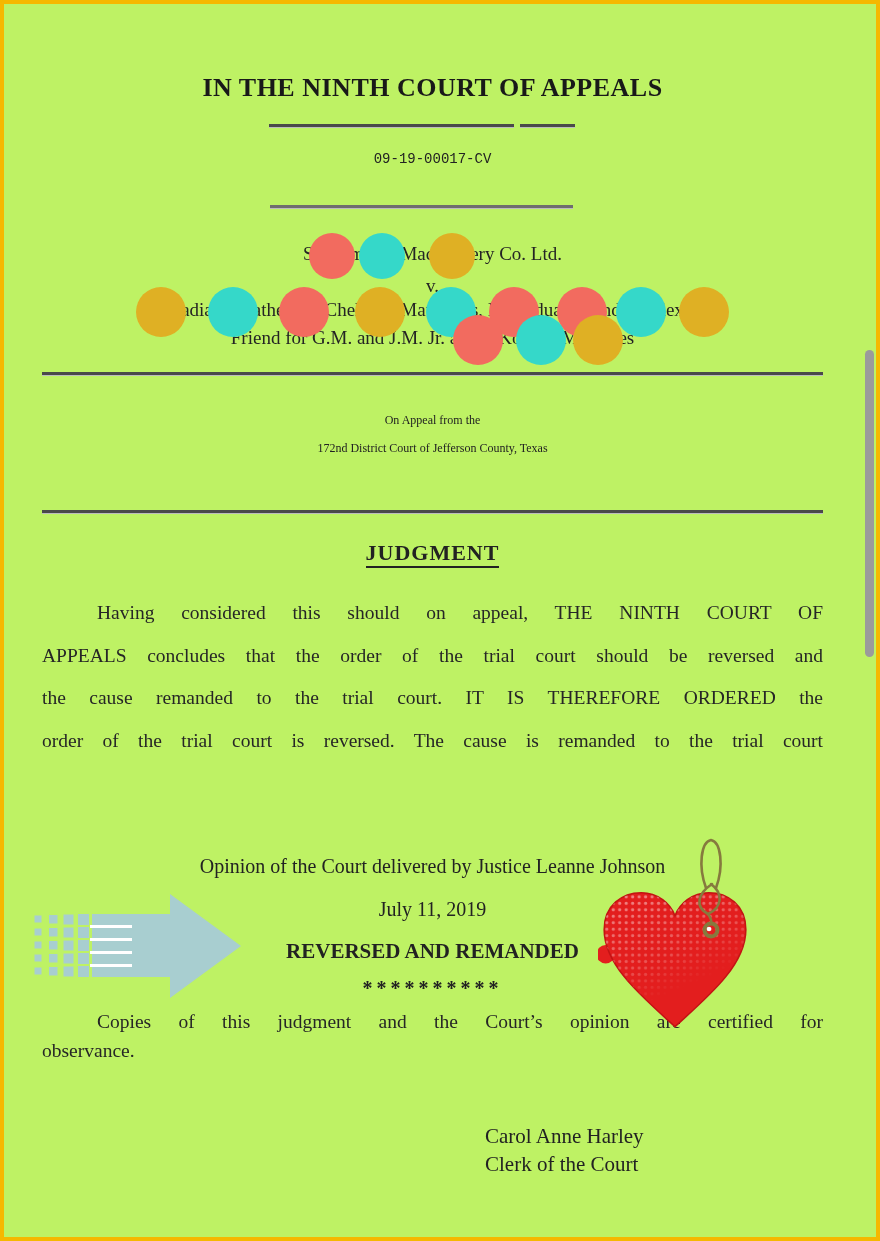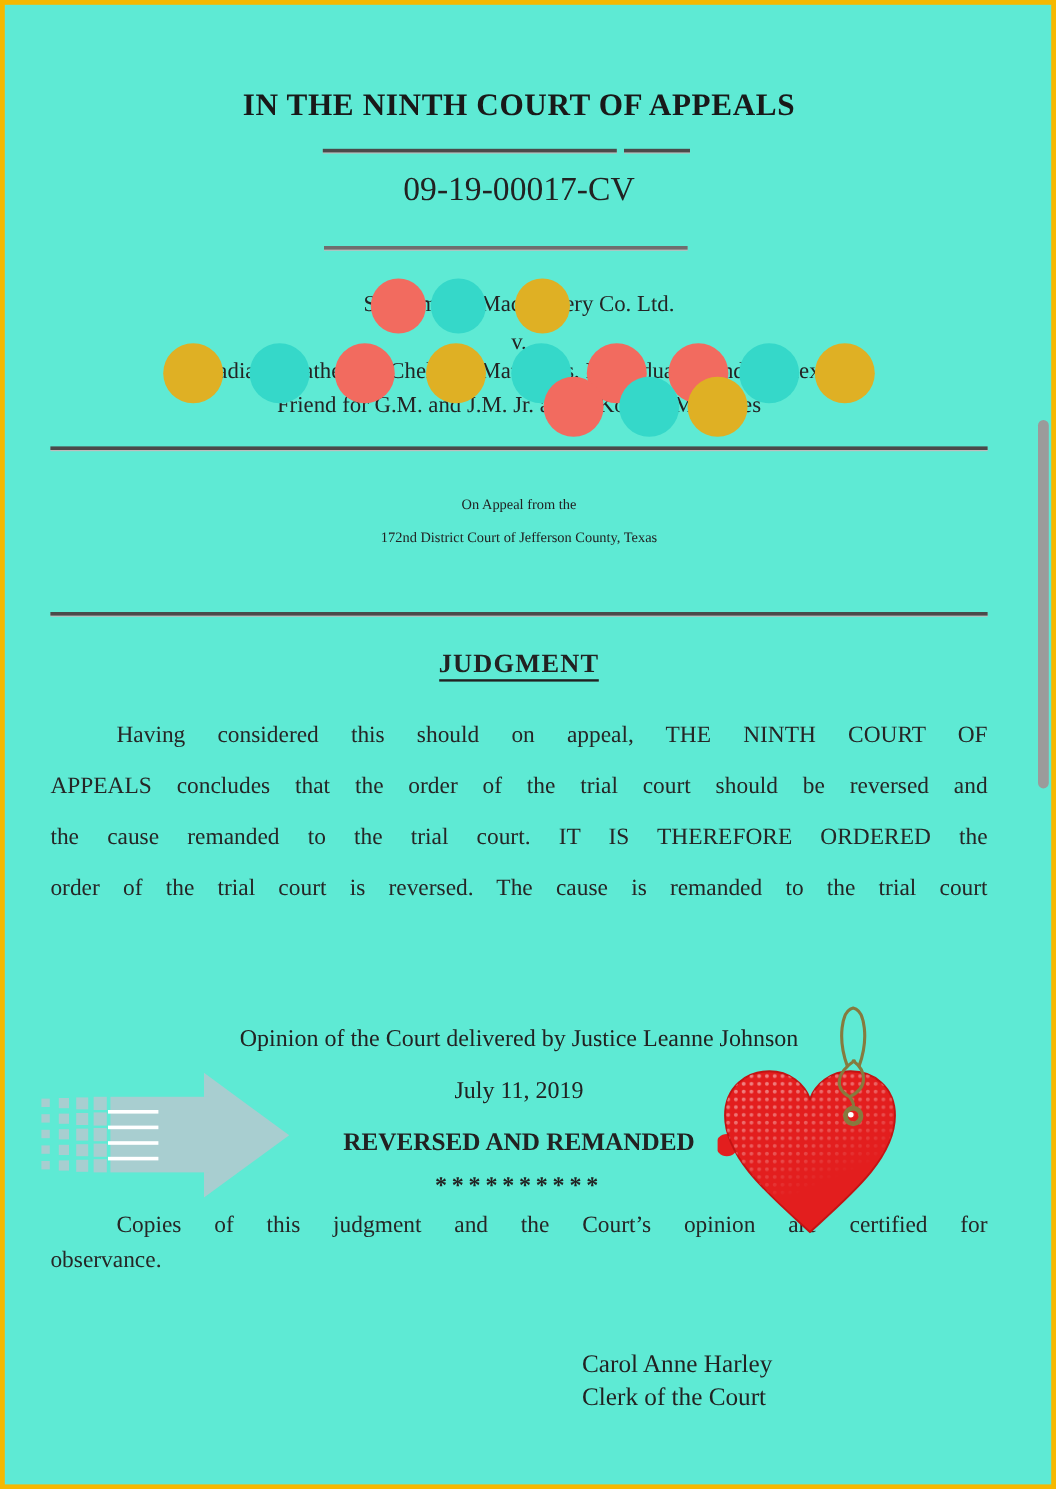--- a/index.html
+++ b/index.html
@@ -1,26 +1,26 @@
 <!DOCTYPE html>
 <html style="--frame: #F5B800; --sb: #9B9B9B; --coral: #F26B5F; --teal: #35D8C9; --gold: #DFB024; --arrow: #A8CED0; --heart: #E31E1E; --hanger: #867A3E;"><head>
 <meta charset="utf-8">
 <style>
   html,body{margin:0;padding:0;background:#e8e8e8;}
-  .viewport{position:relative;width:880px;height:1241px;background:#5eead4;overflow:hidden;
+  .viewport{position:relative;width:880px;height:1241px;background:#bef264;overflow:hidden;
             font-family:"Liberation Serif","DejaVu Serif",serif;color:#222;}
   .frame{position:absolute;inset:0;border:4px solid var(--frame,#F5B800);pointer-events:none;z-index:40;}
   .abs{position:absolute;}
   .center{text-align:center;}
   .content{position:absolute;left:42px;width:781px;}
 
   .court-title{top:72px;font-size:26px;font-weight:bold;letter-spacing:.5px;line-height:32px;color:#191919;}
   .rule{position:absolute;height:3px;background:#4a4a4a;box-shadow:0 1px 0 #bdbdbd;}
   .rule-seg{display:inline-block;height:3px;background:#4a4a4a;vertical-align:top;box-shadow:0 1px 0 #bdbdbd;}
-  .cause-number{top:146px;font-size:28px;line-height:26px;}
+  .cause-number{top:146px;font-size:14px;line-height:26px;font-family:Liberation Mono, monospace;}
 
   .party{font-size:19px;line-height:28px;color:#242424;}
   .dot{display:inline-block;border-radius:50%;vertical-align:middle;position:relative;z-index:3;}
   .dot.c{background:var(--coral,#F26B5F);}
   .dot.t{background:var(--teal,#35D8C9);}
   .dot.y{background:var(--gold,#DFB024);}
   .d46{width:46px;height:46px;margin:-18px -5px;}
   .d50{width:50px;height:50px;margin:-21px -5px;}
 
   .appeal{font-size:12px;line-height:28px;}

